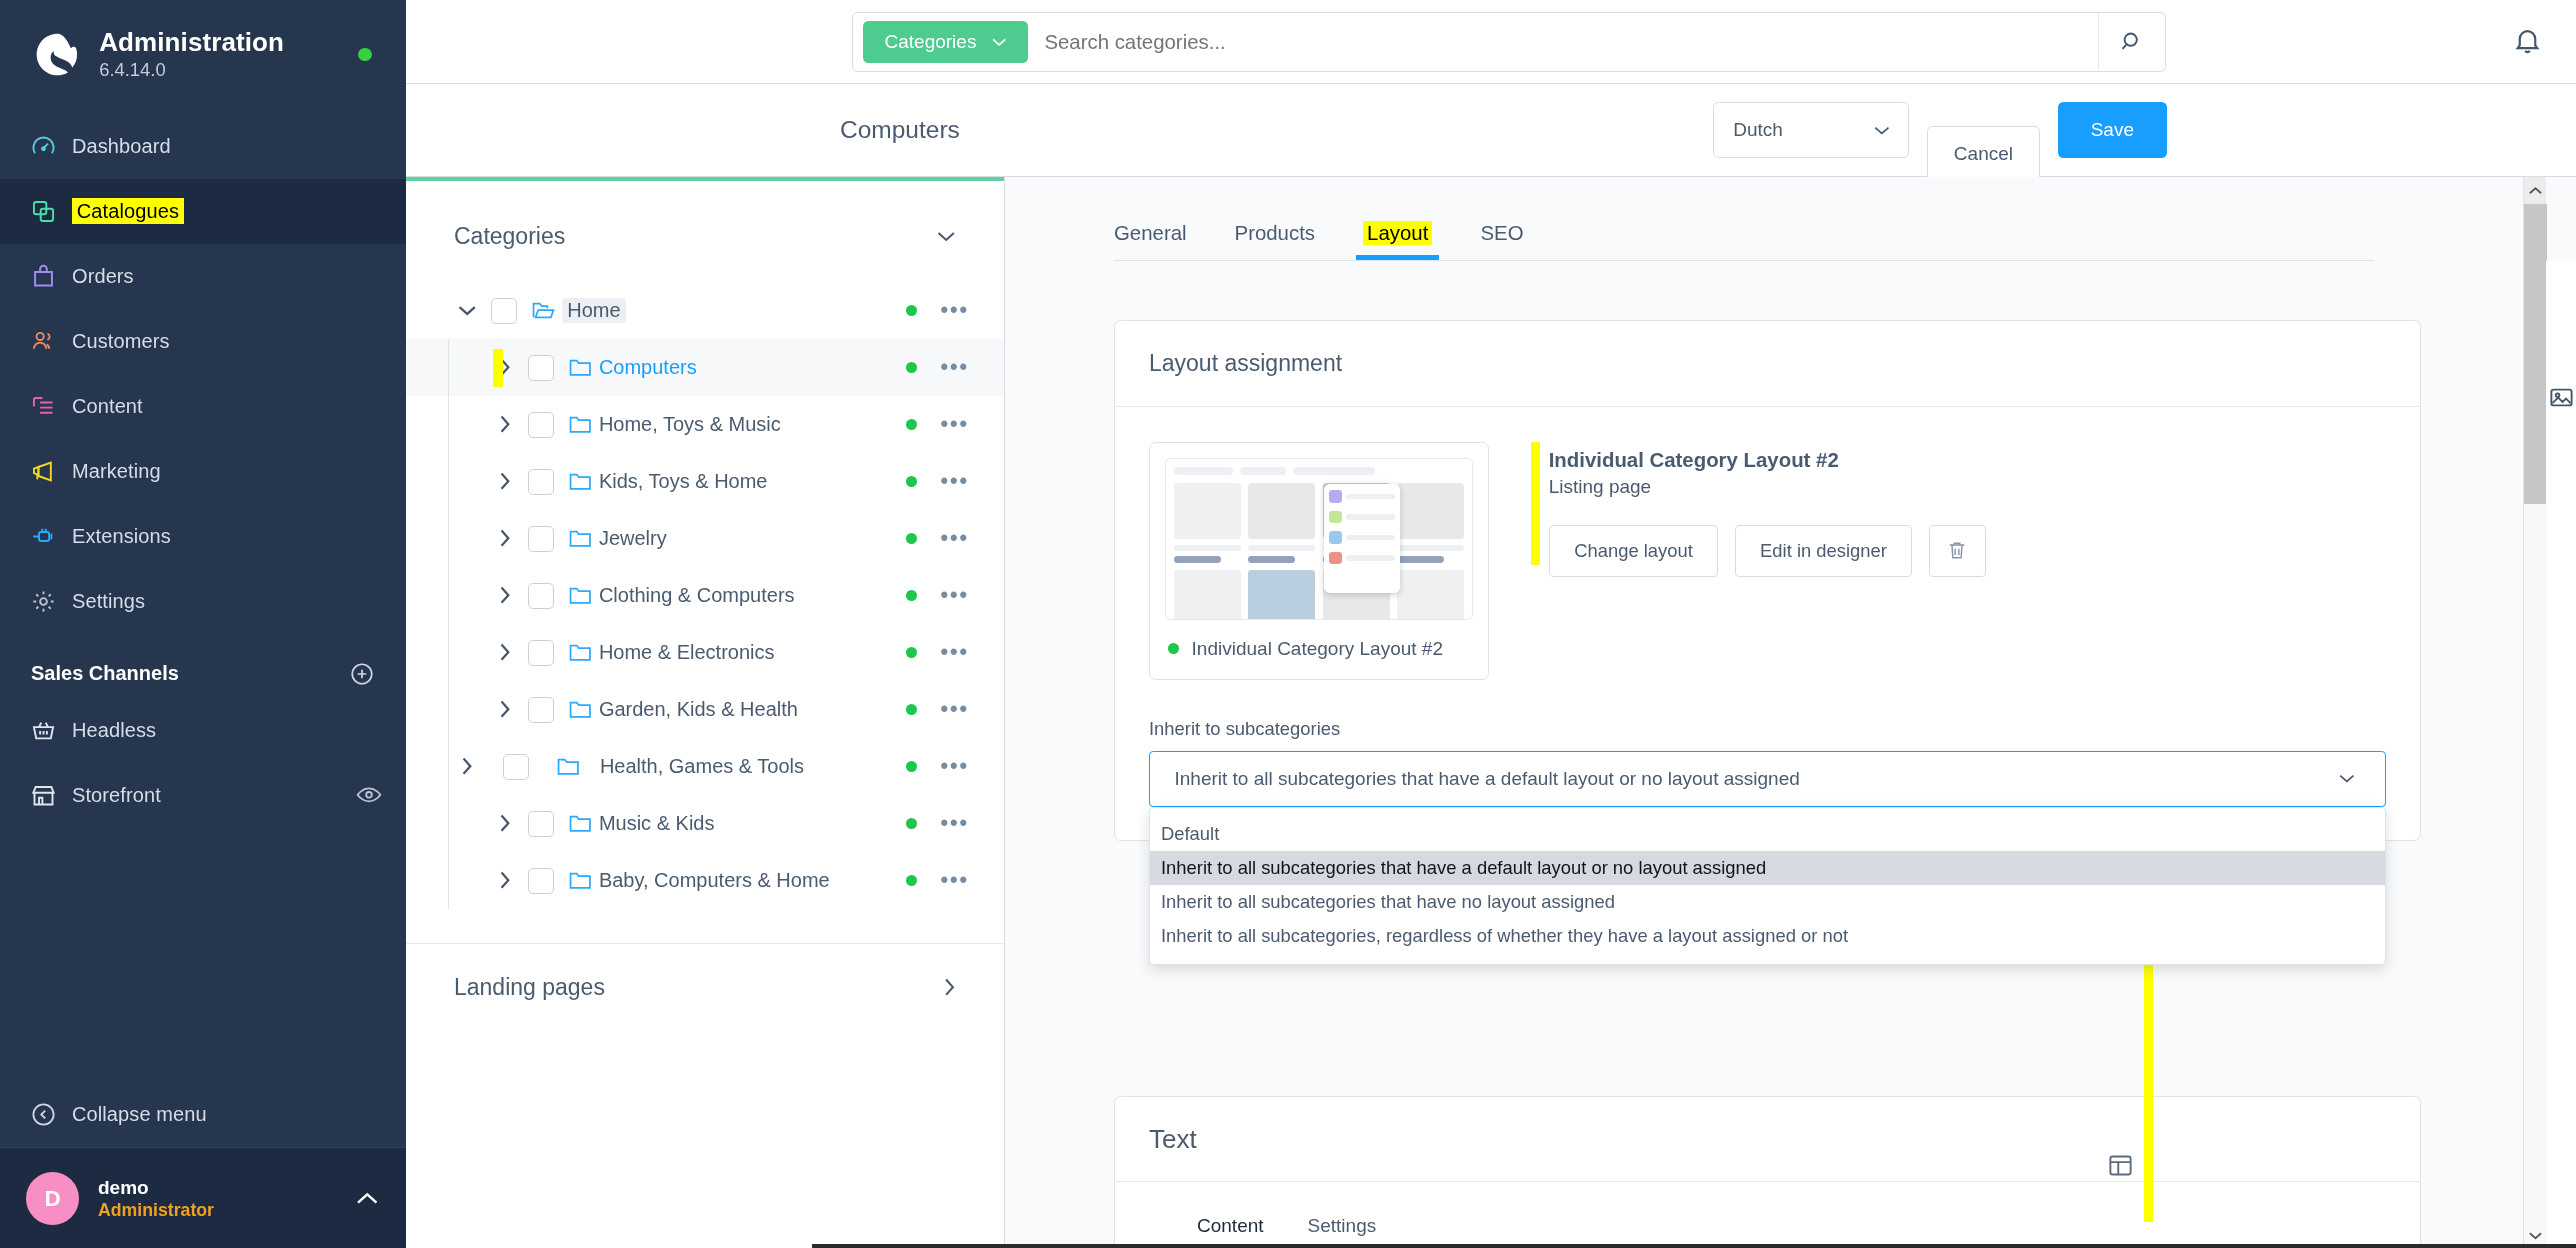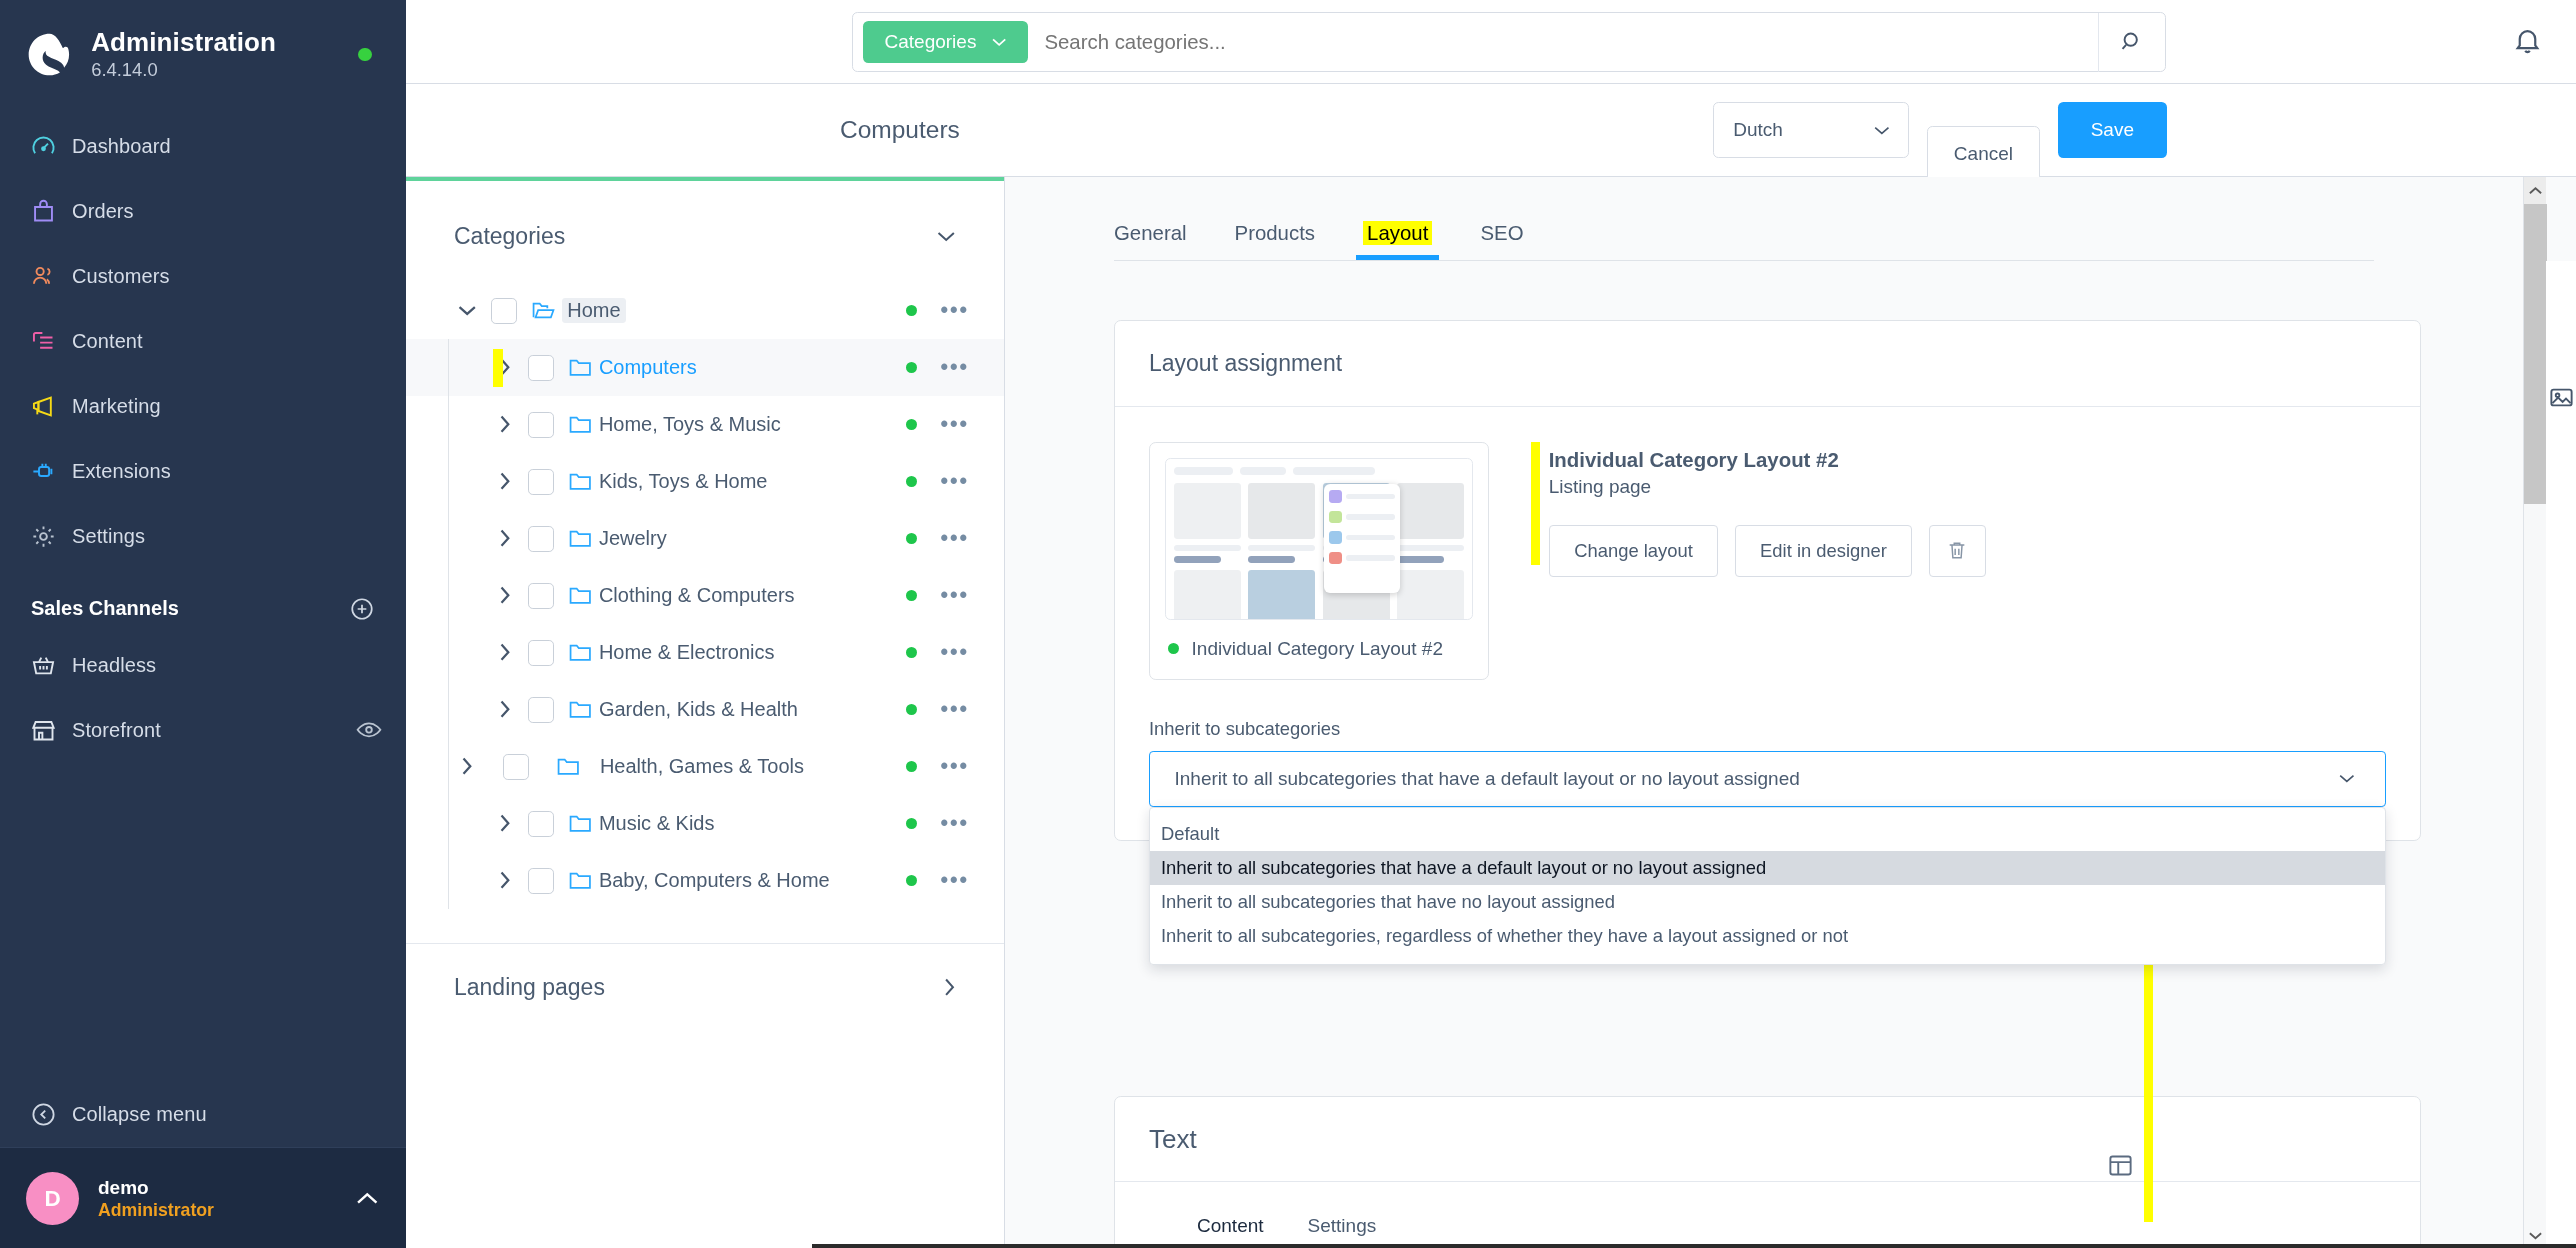--- a/index.html
+++ b/index.html
@@ -13,21 +13,21 @@
 
   
   .sidebar {
     width: 406px; height: 1249px;
     background: #27364f;
     color: #dfe5ed;
     flex: 0 0 406px;
     position: relative;
     display: flex; flex-direction: column;
   }
-  .sb-head { display: flex; align-items: center; padding: 20.4px 24.5px 0 24.5px; height: 89px; }
+  .sb-head { display: flex; align-items: center; padding: 20.4px 24.5px 0 24.5px; height: 89px; margin-left: 8px; }
   .sb-logo { width: 49px; height: 49px; flex: 0 0 49px; position: relative; }
   .sb-logo svg { width: 49px; height: 49px; display:block; }
   .sb-titlewrap { margin-left: 17.7px; flex: 1 1 auto; }
   .sb-title { font-size: 26px; font-weight: bold; color: #ffffff; line-height: 1.08; letter-spacing: 0.1px;}
   .sb-ver { font-size: 18.4px; color: #c3ccda; margin-top: 2.7px; }
   .sb-statusdot { width: 13.6px; height: 13.6px; border-radius: 50%; background: #37d13f; margin-right: 9.5px; }
 
   .sb-nav { margin-top: 24.5px; }
   .sb-item {
     display: flex; align-items: center;
@@ -318,20 +318,29 @@
     <div class="sb-nav" id="sb-nav">
         <div class="sb-item">
           <span class="sb-ico">
             <svg viewBox="0 0 24 24" fill="none" stroke="#4fd0e0" stroke-width="1.7">
               <path d="M4.5 18a9 9 0 1115 0"></path>
               <path d="M12 13.5l4-4"></path>
               <circle cx="12" cy="14" r="1.3" fill="#4fd0e0"></circle>
             </svg>
           </span>
           <span class="sb-label">Dashboard</span>
+        </div>
+        <div class="sb-item active">
+          <span class="sb-ico">
+            <svg viewBox="0 0 24 24" fill="none" stroke="#4edfa7" stroke-width="1.7">
+              <rect x="3.5" y="3.5" width="11" height="11" rx="2"></rect>
+              <rect x="9.5" y="9.5" width="11" height="11" rx="2"></rect>
+            </svg>
+          </span>
+          <span class="sb-label hl">Catalogues</span>
         </div>
         <div class="sb-item">
           <span class="sb-ico">
             <svg viewBox="0 0 24 24" fill="none" stroke="#9f8cf5" stroke-width="1.7">
               <path d="M4.5 8h15v12H4.5z"></path>
               <path d="M9 8V5.5a3 3 0 016 0V8"></path>
             </svg>
           </span>
           <span class="sb-label">Orders</span>
         </div>

